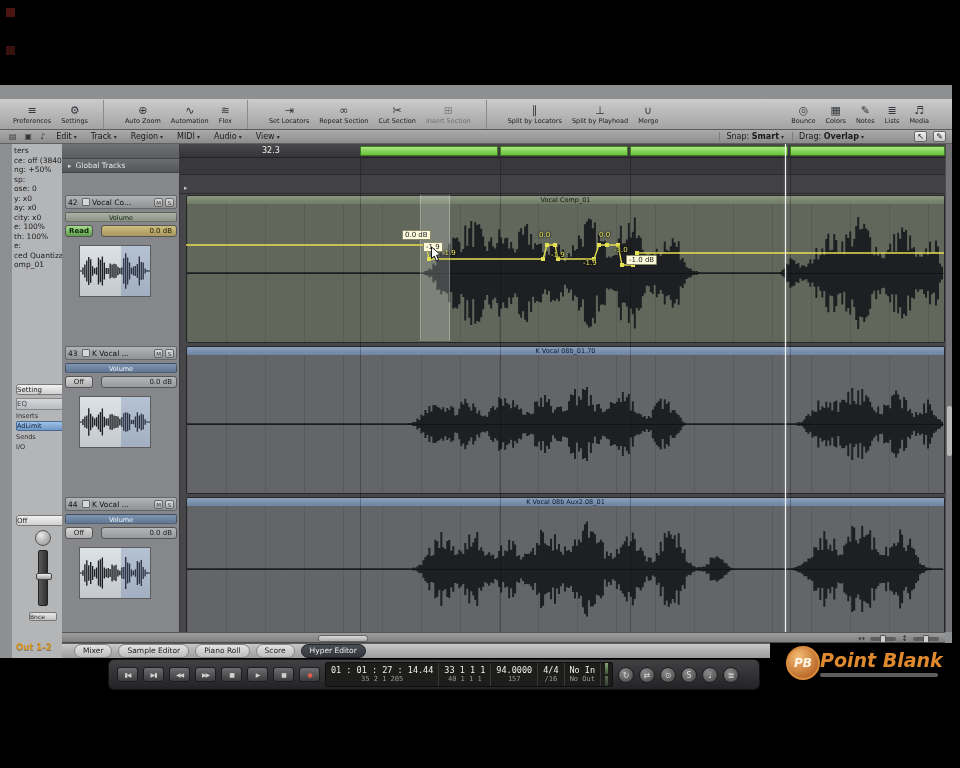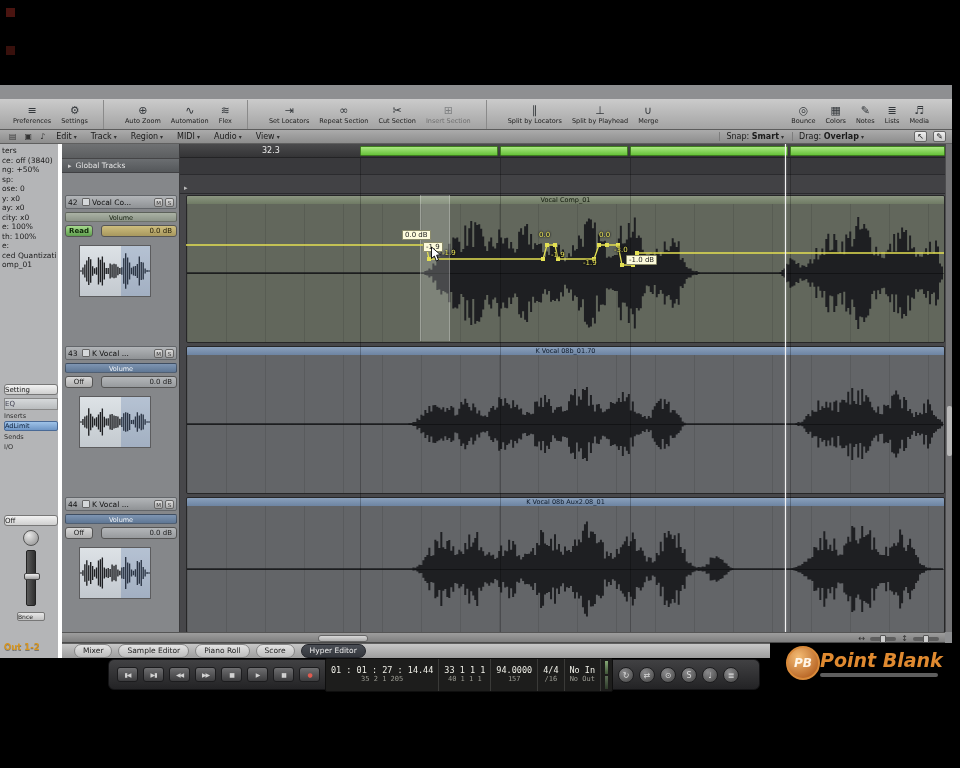--- a/index.html
+++ b/index.html
@@ -27,21 +27,21 @@
   .mico{font-size:8px;color:#333;padding:0 3px}
   .menu{padding:0 6px;white-space:nowrap}
   .chev{font-size:6px;color:#333;margin-left:2px}
   .mspacer{flex:1}
   .snapgrp{white-space:nowrap;padding:0 6px;border-left:1px solid #7d7d7d}
   .snapgrp b{font-weight:bold}
   .toolbox{width:13px;height:11px;background:linear-gradient(#f0f0f0,#c8c8c8);border:1px solid #666;border-radius:2px;font-size:8px;line-height:10px;text-align:center;color:#222;margin-left:4px}
   .toolgap{width:36px}
 
   
-  .inspector{position:absolute;left:0;top:59px;width:62px;height:514px;background:#b4b5b7;border-right:4px solid #ffffff;overflow:hidden}
+  .inspector{position:absolute;left:12px;top:59px;width:62px;height:514px;background:#b4b5b7;border-right:6px solid #ffffff;overflow:hidden}
   .frags{position:absolute;left:2px;top:2px;right:2px}
   .frag{font-size:7.5px;line-height:9.5px;color:#1c1c1c;white-space:nowrap;overflow:hidden}
   .cstrip{position:absolute;left:4px;top:240px;width:54px;text-align:left}
   .cs-btn{width:100%;height:11px;background:linear-gradient(#f2f2f2,#cfcfcf);border:1px solid #777;border-radius:3px;font-size:7px;line-height:10px;color:#222}
   .cs-eq{width:100%;height:12px;background:linear-gradient(#d6d9db,#b9bcbe);border:1px solid #888;margin-top:3px;font-size:7px;line-height:11px;color:#445}
   .cs-lbl{font-size:6.5px;color:#2e2e2e;margin-top:3px;line-height:7px}
   .cs-slot{width:100%;height:10px;background:linear-gradient(#9ec2e8,#6f96c6);border:1px solid #4a6a96;border-radius:2px;font-size:6.5px;line-height:9px;color:#0d1f38;margin-top:1px}
   .cs-gap{height:64px}
   .cs-knob{width:16px;height:16px;border-radius:50%;background:radial-gradient(circle at 35% 30%,#e8e8e8,#8a8a8a);border:1px solid #555;margin:4px auto 0}
   .cs-fader{width:10px;height:56px;background:linear-gradient(90deg,#5a5a5a,#2e2e2e);border:1px solid #222;border-radius:2px;margin:4px auto 0;position:relative}
@@ -113,21 +113,21 @@
   .vthumb{position:absolute;left:1px;top:262px;width:5px;height:50px;background:#b9b9b9;border-radius:2px}
   .tabsbar{position:absolute;left:62px;top:558px;width:890px;height:15px;background:linear-gradient(#c7c7c7,#9d9d9d);border-top:1px solid #5f5f5f;display:flex;align-items:center;gap:6px;padding-left:12px}
   .tab{font-size:7.5px;line-height:10px;padding:1px 8px;border-radius:7px;background:linear-gradient(#e4e4e4,#bdbdbd);border:1px solid #858585;color:#1e1e1e;white-space:nowrap}
   .tab.active{background:linear-gradient(#4a4e55,#33363c);border-color:#22242a;color:#ececec}
   .corner-patch{position:absolute;left:770px;top:558px;width:182px;height:15px;background:#000}
 
   
   #transport{position:absolute;left:108px;top:659px;width:652px;height:31px;background:linear-gradient(#414143,#232325);border:1px solid #141416;border-radius:6px;display:flex;align-items:center;gap:5px;padding:0 8px}
   .tpbtn{width:21px;height:15px;background:linear-gradient(#6e6e70,#3c3c3e);border:1px solid #1c1c1e;border-radius:3px;color:#d2d2d2;font-size:6px;line-height:14px;text-align:center;letter-spacing:-1px}
   .tpbtn.rec{color:#e05b50}
-  .lcd{display:flex;height:34px;background:#1d1d1c;border:1px solid #0e0e0e;border-radius:2px;align-items:stretch}
+  .lcd{display:flex;height:25px;background:#1d1d1c;border:1px solid #0e0e0e;border-radius:2px;align-items:stretch}
   .cell{padding:2px 5px;border-right:1px solid #3a3a38;display:flex;flex-direction:column;justify-content:center;text-align:center}
   .cell:last-child{border-right:none}
   .cell .top{font-family:"DejaVu Sans Mono",monospace;font-size:8.5px;line-height:10px;color:#efefe7;white-space:nowrap}
   .cell .bot{font-family:"DejaVu Sans Mono",monospace;font-size:7px;line-height:9px;color:#9a9a92;white-space:nowrap}
   .cpu{display:flex;align-items:center;gap:2px;padding:0 4px}
   .cpu i{display:block;width:3px;height:13px;background:linear-gradient(#86a876,#3f5438)}
   .cpu i+i{background:linear-gradient(#5c6e56,#2e3c2a)}
   .rndbtn{width:16px;height:16px;border-radius:50%;background:radial-gradient(circle at 35% 30%,#8a8a8c,#444);border:1px solid #1d1d1f;color:#d8d8d8;font-size:8px;line-height:15px;text-align:center}
 
   

